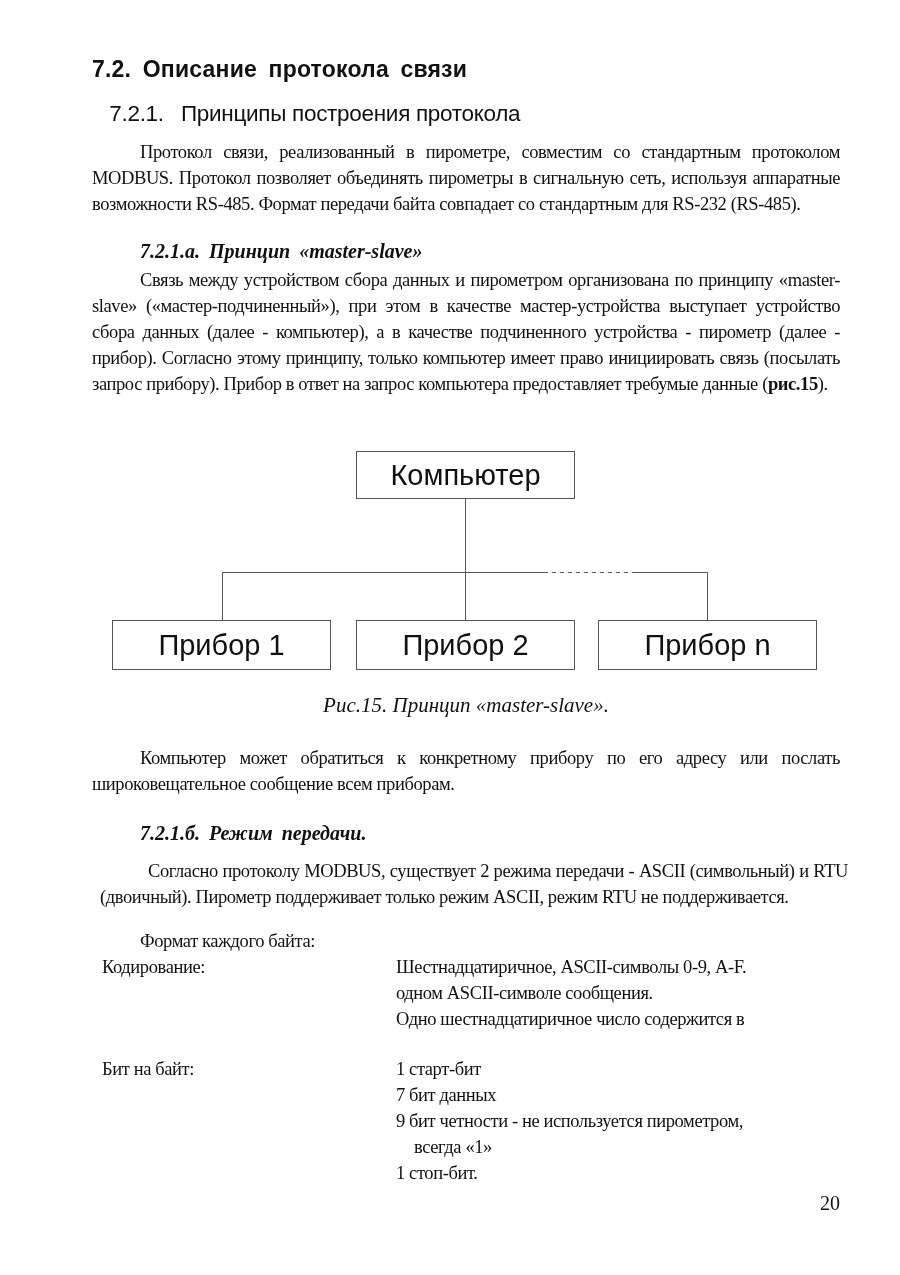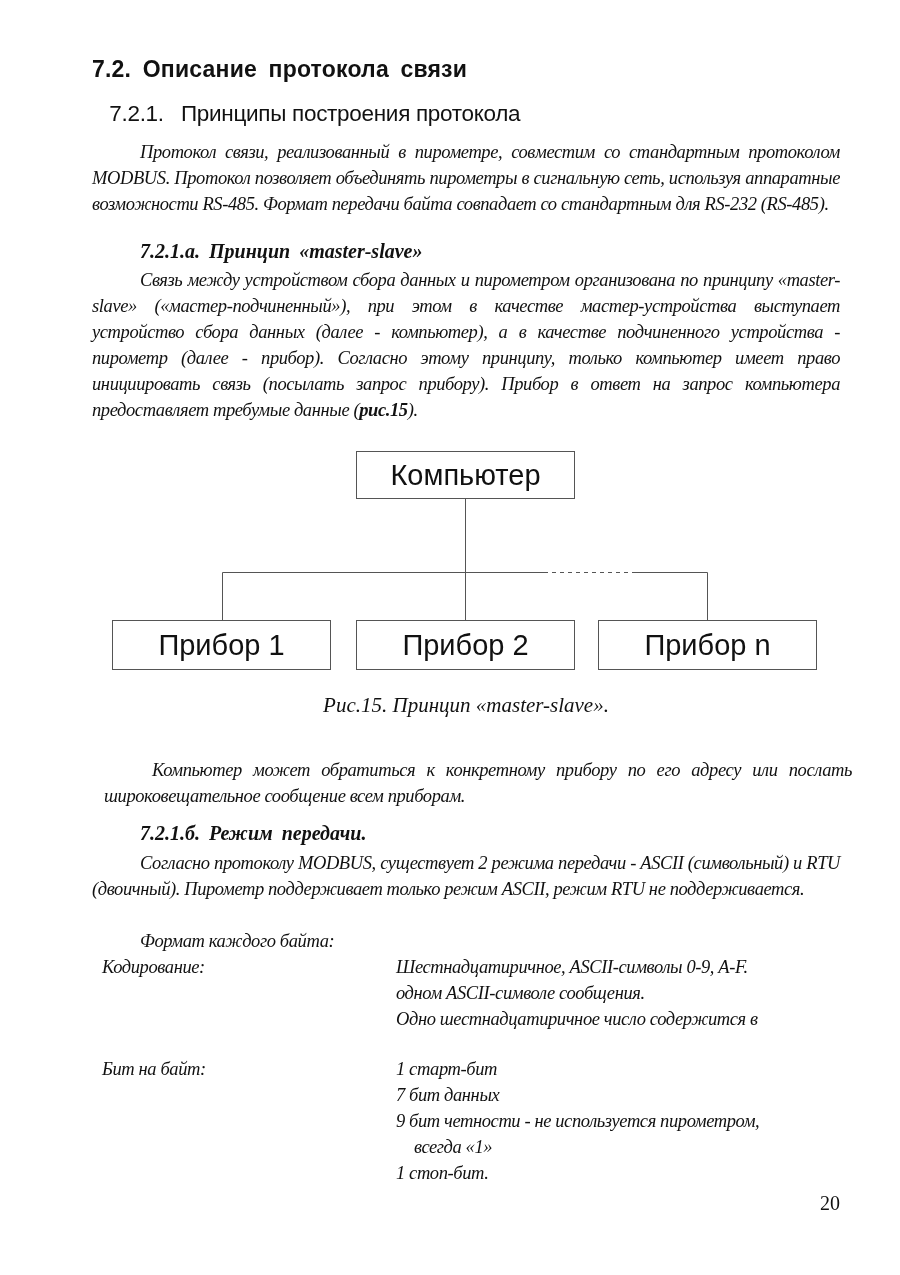--- a/index.html
+++ b/index.html
@@ -1,18 +1,18 @@
 <!DOCTYPE html>
 <html><head>
 <meta charset="utf-8">
 <style>
   html, body { margin: 0; padding: 0; background: #ffffff; }
   body { width: 900px; height: 1275px; position: relative; overflow: hidden; color: #111; }
   .page { position: absolute; left: 92px; top: 0; width: 748px; }
-  .serif { font-family: "Liberation Serif", serif; font-size: 18.5px; line-height: 26px; letter-spacing: -0.4px; font-style: italic; }
+  .serif { font-family: "Liberation Serif", serif; font-size: 18.5px; line-height: 26px; letter-spacing: -0.4px; }
   .h1 { position: absolute; top: 56px; left: 0; font-family: "Liberation Sans", sans-serif; font-weight: bold; font-size: 23px; word-spacing: 5px; letter-spacing: 0.2px; }
   .h2 { position: absolute; top: 101px; left: 0; font-family: "Liberation Sans", sans-serif; font-size: 22.5px; letter-spacing: -0.3px; text-align: center; }
   .h2 .num { display: inline-block; width: 89px; }
   .para { position: absolute; left: 0; width: 748px; text-align: justify; }
   .indent { text-indent: 48px; }
   .h3 { position: absolute; left: 48px; font-family: "Liberation Serif", serif; font-weight: bold; font-style: italic; font-size: 20px; word-spacing: 4px; }
   .p1 { top: 139px; }
   .h3a { top: 240px; }
   .p2 { top: 267px; }
   .p3 { top: 745px; }
@@ -64,25 +64,25 @@
     <g font-family="Liberation Sans, sans-serif" font-size="29" fill="#111" text-anchor="middle">
       <text x="373.5" y="485">Компьютер</text>
       <text x="129.5" y="655">Прибор 1</text>
       <text x="373.5" y="655">Прибор 2</text>
       <text x="615.5" y="655">Прибор n</text>
     </g>
   </svg>
 
   <div class="caption">Рис.15. Принцип «master-slave».</div>
 
-  <p class="para serif indent p3" style="margin:12px">Компьютер может обратиться к конкретному прибору по его адресу или послать широковещательное сообщение всем приборам.</p>
+  <p class="para serif indent p3" style="margin:0">Компьютер может обратиться к конкретному прибору по его адресу или послать широковещательное сообщение всем приборам.</p>
 
   <div class="h3 h3b">7.2.1.б.  Режим  передачи.</div>
 
-  <p class="para serif indent p4" style="margin:0">Согласно протоколу MODBUS, существует 2 режима передачи - ASCII (символьный) и RTU (двоичный). Пирометр поддерживает только режим ASCII, режим RTU не поддерживается.</p>
+  <p class="para serif indent p4" style="margin:8px">Согласно протоколу MODBUS, существует 2 режима передачи - ASCII (символьный) и RTU (двоичный). Пирометр поддерживает только режим ASCII, режим RTU не поддерживается.</p>
 
   <p class="para serif indent p5" style="margin:0">Формат  каждого байта:</p>
 
   <div class="fmt-row serif row1">
     <div class="fmt-label">Кодирование:</div>
     <div class="fmt-values">
       <div>Шестнадцатиричное,  ASCII-символы  0-9, A-F.</div>
       <div>одном ASCII-символе сообщения.</div>
       <div>Одно шестнадцатиричное число содержится в</div>
     </div>

